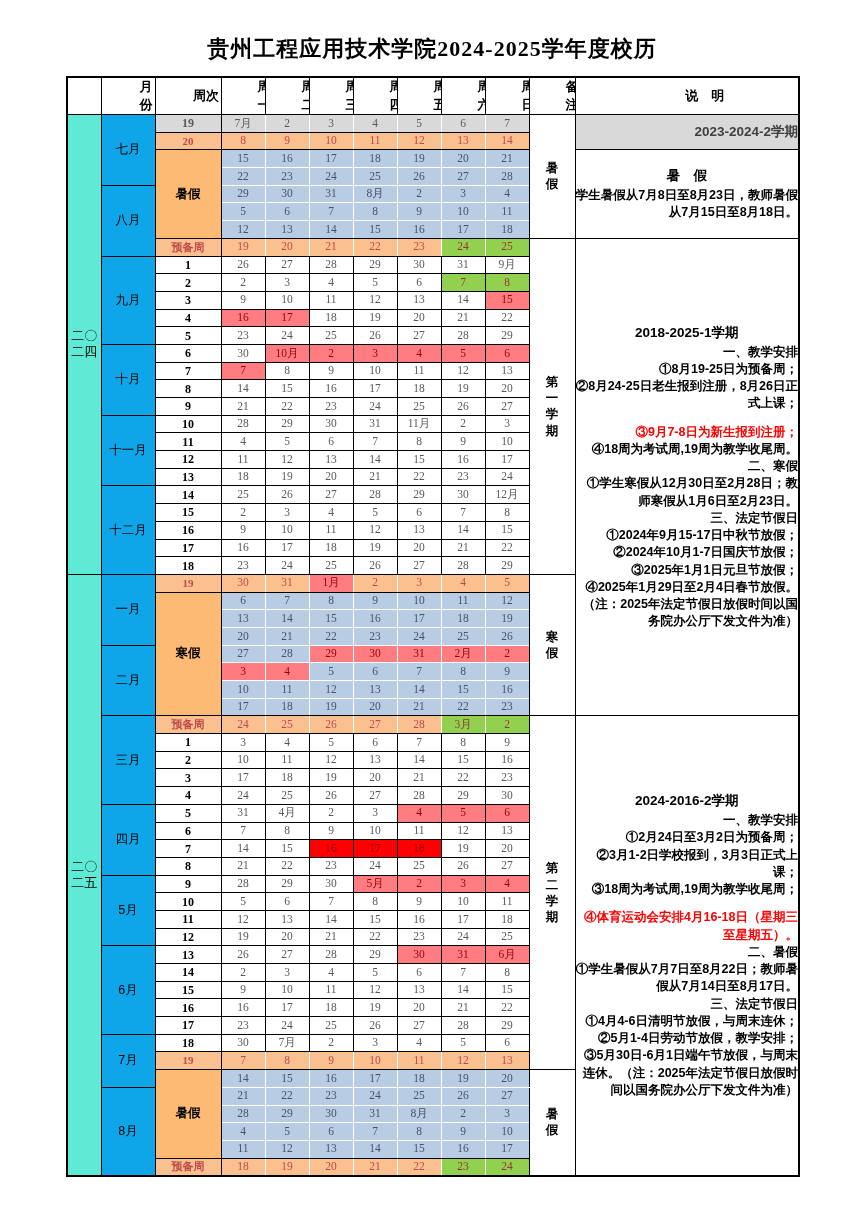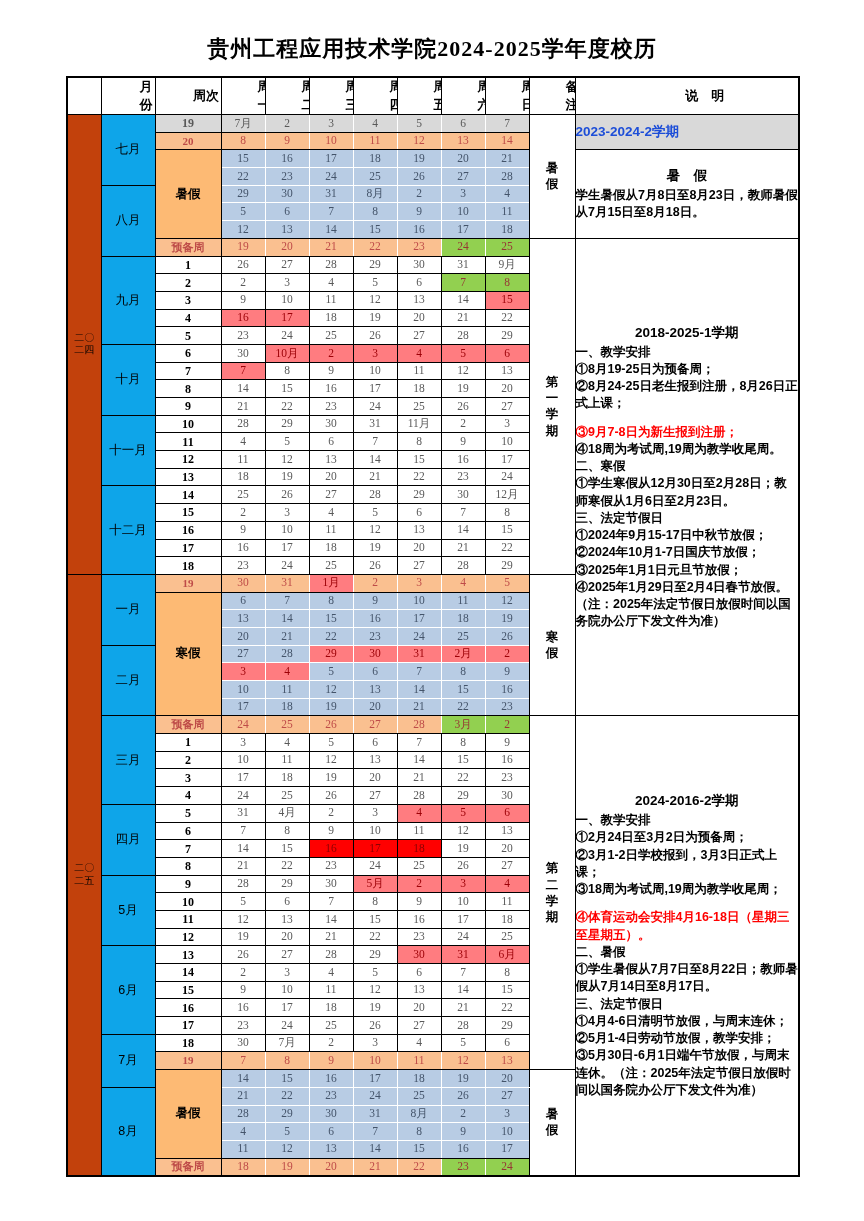--- a/index.html
+++ b/index.html
@@ -20,28 +20,28 @@
   td.day.r{background:#FF7C80;color:#9C0006;}
   td.day.R{background:#FF0000;color:#8B0000;}
   td.day.cb{border-color:#fff;}
   td.day.bb{border-bottom-color:#000 !important;}
   td.day.brk{border-right-color:#000 !important;}
   td.wk{font-family:"Liberation Serif","DejaVu Serif",serif;font-size:12px;font-weight:bold;
     text-align:center;color:#000;background:#fff;line-height:1;}
   td.wk.g{background:#D9D9D9;color:#595959;}
   td.wk.o{background:#FAC090;color:#BE4B48;font-size:11px;}
   td.vac{font-size:12.5px;font-weight:bold;text-align:center;color:#000;background:#fdba74;}
-  td.yearcol{font-size:10px;text-align:center;color:#000;background:#c2410c;white-space:pre-line;line-height:1.25;}
+  td.yearcol{font-size:13px;text-align:center;color:#000;background:#5eead4;white-space:pre-line;line-height:1.25;}
   td.monthcol{font-size:12.5px;text-align:center;color:#000;background:#0ea5e9;}
   td.notecol{font-size:12.5px;font-weight:bold;text-align:center;color:#000;background:#fff;
     white-space:pre-line;line-height:1.3;}
   td.infocol{background:#fff;vertical-align:middle;padding:4px 7px;}
-  td.infocol.grayinfo{background:#D9D9D9;text-align:left;font-size:13.5px;font-weight:bold;color:#1d4ed8;}
+  td.infocol.grayinfo{background:#D9D9D9;text-align:right;font-size:13.5px;font-weight:bold;color:#404040;}
   .info-title{text-align:center;font-size:13.5px;font-weight:bold;color:#000;margin-bottom:2px;}
-  .info-line{font-size:12.5px;font-weight:bold;color:#000;line-height:1.38;text-align:left;}
+  .info-line{font-size:12.5px;font-weight:bold;color:#000;line-height:1.38;text-align:right;}
   .info-line.red{color:#FF0000;margin-top:11px;}
 </style>
 </head>
 <body>
 
 <div class="page-title">贵州工程应用技术学院2024-2025学年度校历</div>
 
 <table class="cal">
   <colgroup>
     <col style="width:34px">

